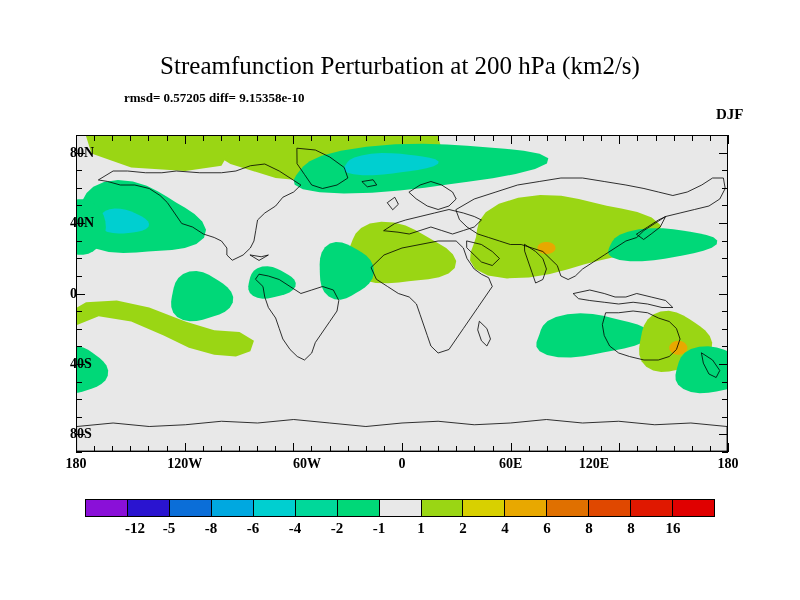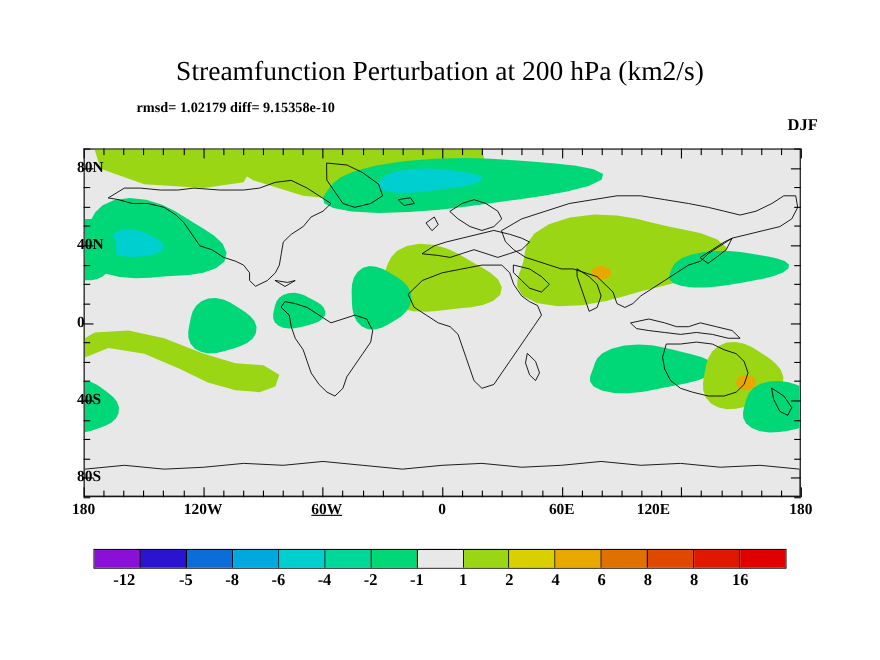--- a/index.html
+++ b/index.html
@@ -66,21 +66,21 @@
     position:absolute;top:520px;font-size:15px;font-weight:bold;color:#000;
     transform:translateX(-50%);white-space:nowrap;
   }
 </style>
 </head>
 <body>
 
 <div id="fig">
 
   <div class="title">Streamfunction Perturbation at 200 hPa (km2/s)</div>
-  <div class="subtitle-rmsd">rmsd= 1.02179 diff= 9.15358e-10</div>
+  <div class="subtitle-rmsd">rmsd= 0.57205 diff= 9.15358e-10</div>
   <div class="season">DJF</div>
 
   <div id="plotbox">
     <svg id="mapsvg" viewBox="-180 -90 360 180" preserveAspectRatio="none">
       <g id="shading-layer">
           <path d="M-120.00,-90.00 L-95.00,-74.00 L-70.00,-66.00 L-40.00,-63.00 L-12.00,-62.00 L8.00,-66.00 L18.00,-74.00 L22.00,-82.00 L20.00,-90.00 Z" fill="#9ad614"></path>
           <path d="M-60.00,-90.00 L-62.00,-78.00 L-48.00,-68.00 L-30.00,-64.00 L-12.00,-63.00 L-5.00,-70.00 L-8.00,-82.00 L-10.00,-90.00 Z" fill="#9ad614"></path>
           <path d="M-175.00,-90.00 L-172.00,-80.00 L-150.00,-72.00 L-120.00,-70.00 L-100.00,-73.00 L-95.00,-82.00 L-98.00,-90.00 Z" fill="#9ad614"></path>
           <path d="M81.05,-77.32 L80.26,-74.29 L73.70,-71.13 L62.92,-68.27 L50.25,-65.92 L37.52,-63.99 L25.22,-62.24 L12.62,-60.49 L-1.30,-58.80 L-16.66,-57.53 L-32.17,-57.11 L-45.60,-57.82 L-54.92,-59.61 L-59.41,-62.11 L-60.02,-64.87 L-58.61,-67.55 L-56.73,-70.13 L-54.63,-72.76 L-51.14,-75.61 L-44.55,-78.66 L-33.88,-81.57 L-19.66,-83.89 L-3.78,-85.26 L11.50,-85.62 L24.77,-85.21 L36.09,-84.45 L46.50,-83.63 L57.00,-82.76 L67.43,-81.58 L76.21,-79.81 Z" fill="#00d878"></path>
           <path d="M20.28,-75.48 L19.98,-74.09 L17.53,-72.72 L13.52,-71.54 L8.81,-70.62 L4.07,-69.89 L-0.50,-69.24 L-5.19,-68.59 L-10.36,-67.99 L-16.08,-67.60 L-21.84,-67.61 L-26.83,-68.11 L-30.29,-69.05 L-31.96,-70.26 L-32.18,-71.54 L-31.65,-72.76 L-30.95,-73.92 L-30.16,-75.11 L-28.86,-76.38 L-26.41,-77.70 L-22.44,-78.91 L-17.14,-79.80 L-11.24,-80.23 L-5.56,-80.20 L-0.63,-79.84 L3.58,-79.35 L7.45,-78.83 L11.35,-78.30 L15.22,-77.62 L18.48,-76.69 Z" fill="#00cfd0"></path>
@@ -236,21 +236,21 @@
       <div style="position: absolute; top: 170.222px; height: 1px; width: 6px; background: rgb(0, 0, 0); left: 76px;"></div>
       <div style="position: absolute; top: 170.222px; height: 1px; width: 6px; background: rgb(0, 0, 0); left: 722px;"></div>
       <div style="position: absolute; top: 152.611px; height: 1px; width: 9px; background: rgb(0, 0, 0); left: 76px;"></div>
       <div style="position: absolute; top: 152.611px; height: 1px; width: 9px; background: rgb(0, 0, 0); left: 719px;"></div>
       <div style="position: absolute; top: 135px; height: 1px; width: 6px; background: rgb(0, 0, 0); left: 76px;"></div>
       <div style="position: absolute; top: 135px; height: 1px; width: 6px; background: rgb(0, 0, 0); left: 722px;"></div>
     </div>
   <div id="xlabels">
       <div class="xlab" style="left: 76px;">180</div>
       <div class="xlab" style="left: 184.667px;">120W</div>
-      <div class="xlab" style="left: 297px; text-decoration: underline;">60W</div>
+      <div class="xlab" style="left: 307px;">60W</div>
       <div class="xlab" style="left: 402px;">0</div>
       <div class="xlab" style="left: 510.667px;">60E</div>
       <div class="xlab" style="left: 594px;">120E</div>
       <div class="xlab" style="left: 728px;">180</div>
     </div>
   <div id="ylabels">
       <div class="ylab" style="top: 152.611px; width: 0px; left: 70px; transform: translate(-100%, -50%);">80N</div>
       <div class="ylab" style="top: 223.056px; width: 0px; left: 70px; transform: translate(-100%, -50%);">40N</div>
       <div class="ylab" style="top: 293.5px; width: 0px; left: 70px; transform: translate(-100%, -50%);">0</div>
       <div class="ylab" style="top: 363.944px; width: 0px; left: 70px; transform: translate(-100%, -50%);">40S</div>
@@ -268,21 +268,21 @@
       <div class="swatch" style="background: rgb(232, 232, 232);"></div>
       <div class="swatch" style="background: rgb(154, 214, 20);"></div>
       <div class="swatch" style="background: rgb(216, 208, 0);"></div>
       <div class="swatch" style="background: rgb(232, 168, 0);"></div>
       <div class="swatch" style="background: rgb(224, 112, 0);"></div>
       <div class="swatch" style="background: rgb(224, 72, 0);"></div>
       <div class="swatch" style="background: rgb(224, 24, 0);"></div>
       <div class="swatch" style="background: rgb(224, 0, 0);"></div>
     </div>
   <div id="cbticks">
-      <div class="cbtick" style="left: 113px;">-12</div>
+      <div class="cbtick" style="left: 135px;">-12</div>
       <div class="cbtick" style="left: 169px;">-5</div>
       <div class="cbtick" style="left: 211px;">-8</div>
       <div class="cbtick" style="left: 253px;">-6</div>
       <div class="cbtick" style="left: 295px;">-4</div>
       <div class="cbtick" style="left: 337px;">-2</div>
       <div class="cbtick" style="left: 379px;">-1</div>
       <div class="cbtick" style="left: 421px;">1</div>
       <div class="cbtick" style="left: 463px;">2</div>
       <div class="cbtick" style="left: 505px;">4</div>
       <div class="cbtick" style="left: 547px;">6</div>

